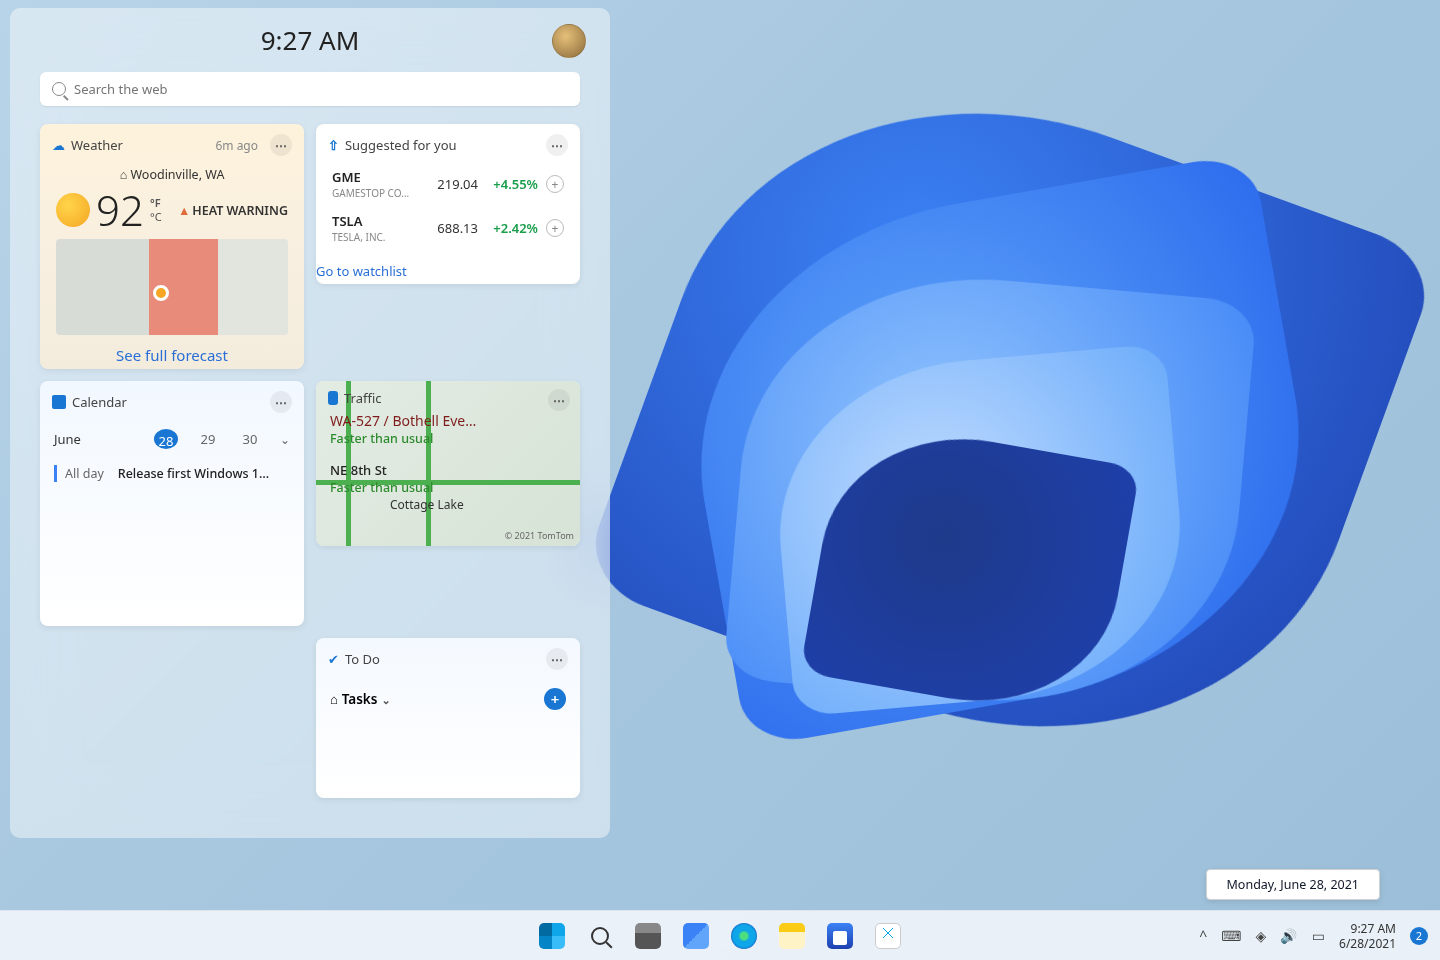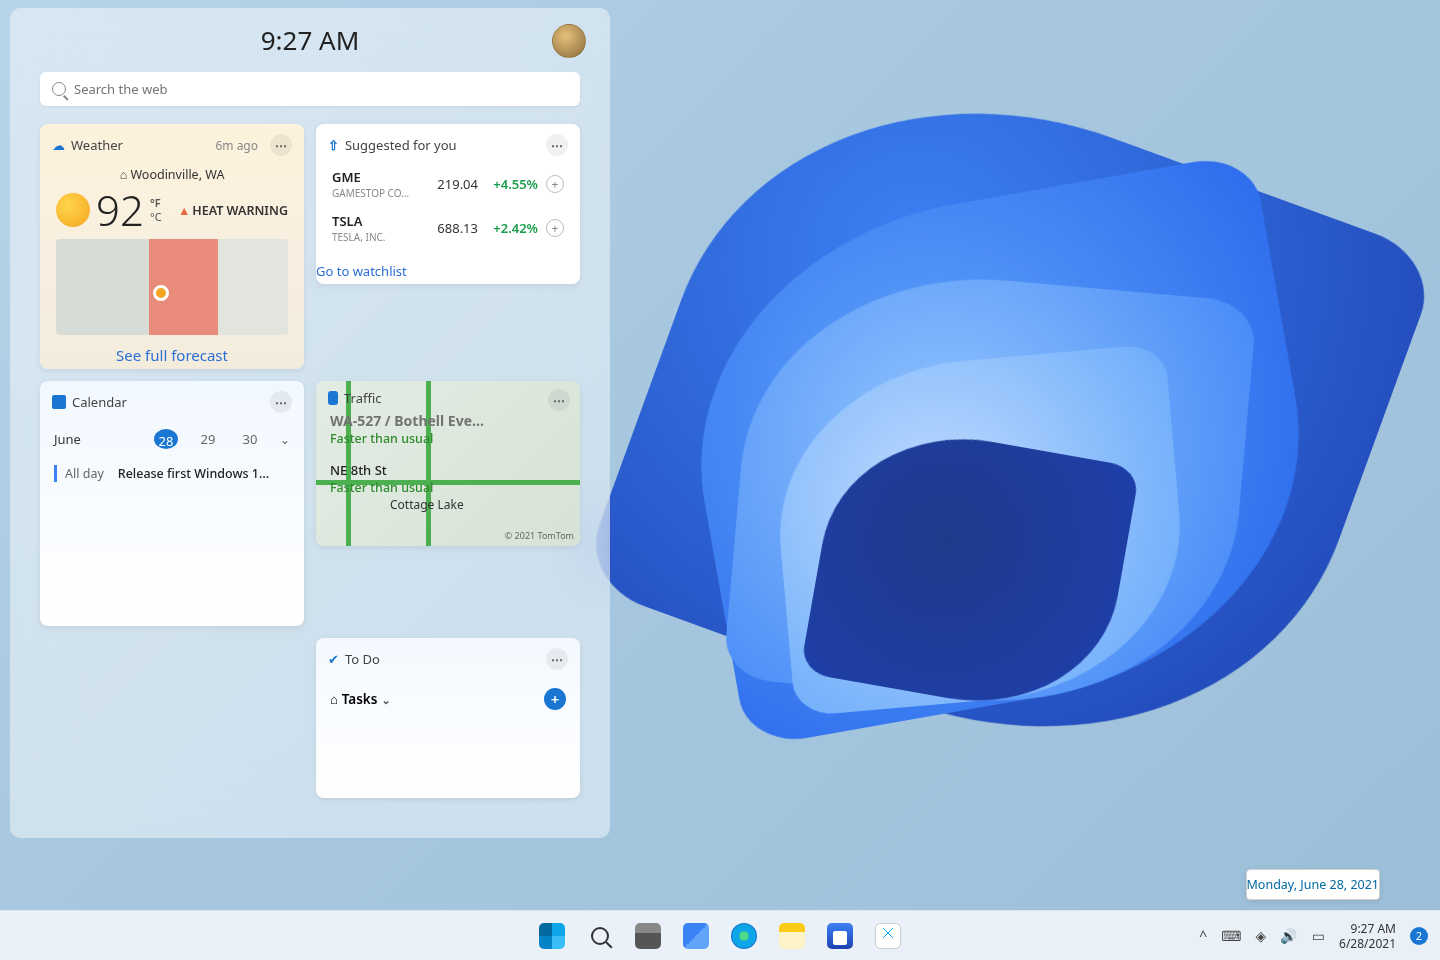--- a/index.html
+++ b/index.html
@@ -97,21 +97,21 @@
   .watchlist-link { text-align:left; color:#2a6fd6; font-size:13px; padding:12px 0 6px; cursor:pointer; }
 
   
   .traffic { height: 165px; background:#eef3ee; }
   .traffic .overlay { position:absolute; inset:0; padding:10px 14px; }
   .traffic-map { position:absolute; inset:0; background: linear-gradient(135deg,#e3ece3,#d7e3d7); }
   .road { position:absolute; background:#4caf50; }
   .road.r1 { left:30px; top:0; width:5px; height:100%; }
   .road.r2 { left:110px; top:0; width:5px; height:100%; }
   .road.r3 { left:0; top:60%; width:100%; height:5px; }
-  .traffic-title { font-size:14px; color:#737373; font-weight:700; margin-top:20px;}
+  .traffic-title { font-size:14px; color:#7f1d1d; font-weight:400; margin-top:20px;}
   .traffic-status { font-size:12.5px; color:#2e8b2e; font-weight:500; }
   .traffic-sub { font-size:13px; color:#222; font-weight:500; margin-top:14px;}
   .traffic-attr { position:absolute; right:6px; bottom:4px; font-size:9px; color:#666; }
   .traffic-head { position:absolute; top:8px; left:12px; display:flex; align-items:center; gap:6px; font-size:13px; color:#444; z-index:2;}
   .traffic .more-btn { position:absolute; top:8px; right:10px; z-index:2;}
 
   
   .todo { height: 160px; background:linear-gradient(180deg,#f4f9ff,#fff); }
   .todo-body { padding: 6px 14px; }
   .tasks-row { display:flex; align-items:center; font-size:13.5px; font-weight:600; padding:6px 0; }
@@ -121,21 +121,21 @@
   .task-item { display:flex; align-items:center; gap:12px; padding:12px 6px; font-size:13px; }
   .task-circle { width:16px; height:16px; border:1.5px solid #888; border-radius:50%; }
   .star { margin-left:auto; color:#3b82f6; font-size:15px; cursor:pointer;}
 
   .add-widgets-row { grid-column: 1 / span 2; display:flex; justify-content:center; padding:6px 0 2px; }
   .add-widgets-btn { background:rgba(255,255,255,0.85); border-radius:6px; padding:6px 18px; font-size:13.5px; color:#333; box-shadow:0 1px 2px rgba(0,0,0,0.08); cursor:pointer; }
 
   
   .date-tooltip {
     position:absolute; right:60px; bottom:60px; background:#fff; border:1px solid #d0d0d0;
-    border-radius:4px; padding:6px 0; font-size:12.5px; color:#0369a1;
+    border-radius:4px; padding:6px 20px; font-size:12.5px; color:#0f172a;
     box-shadow:0 2px 6px rgba(0,0,0,0.1); z-index:20;
   }
 
   
   .taskbar {
     position:absolute; left:0; right:0; bottom:0; height:50px;
     background: rgba(240,244,250,0.92); backdrop-filter: blur(20px);
     border-top:1px solid rgba(0,0,0,0.05);
     display:flex; align-items:center; z-index:30;
   }

